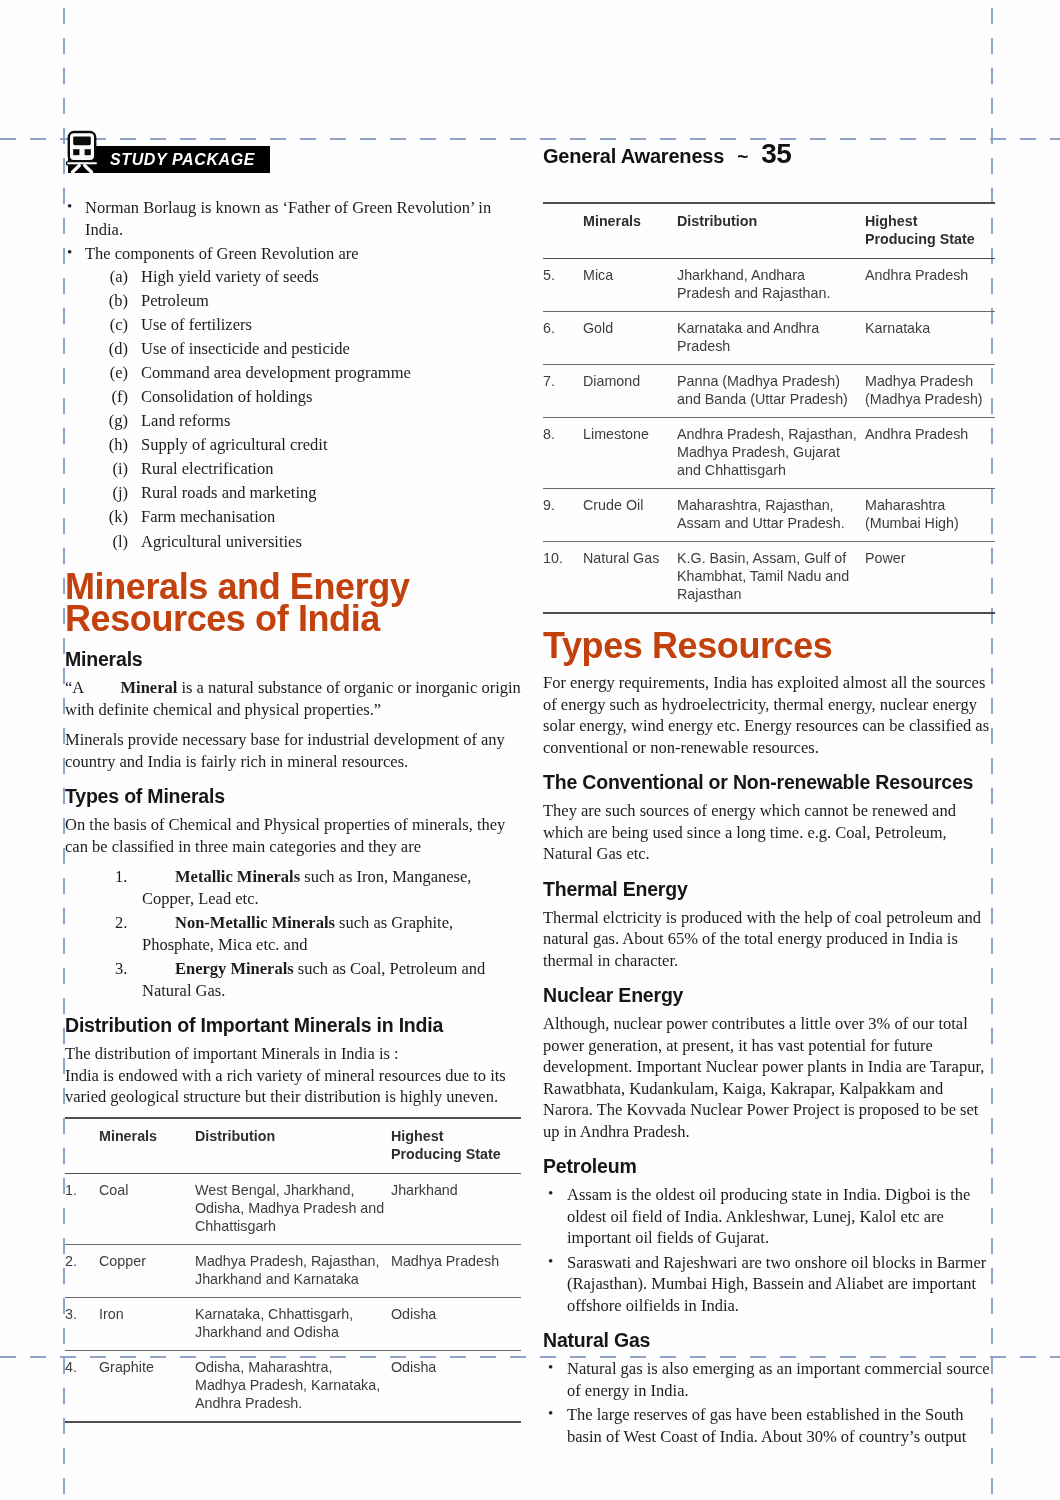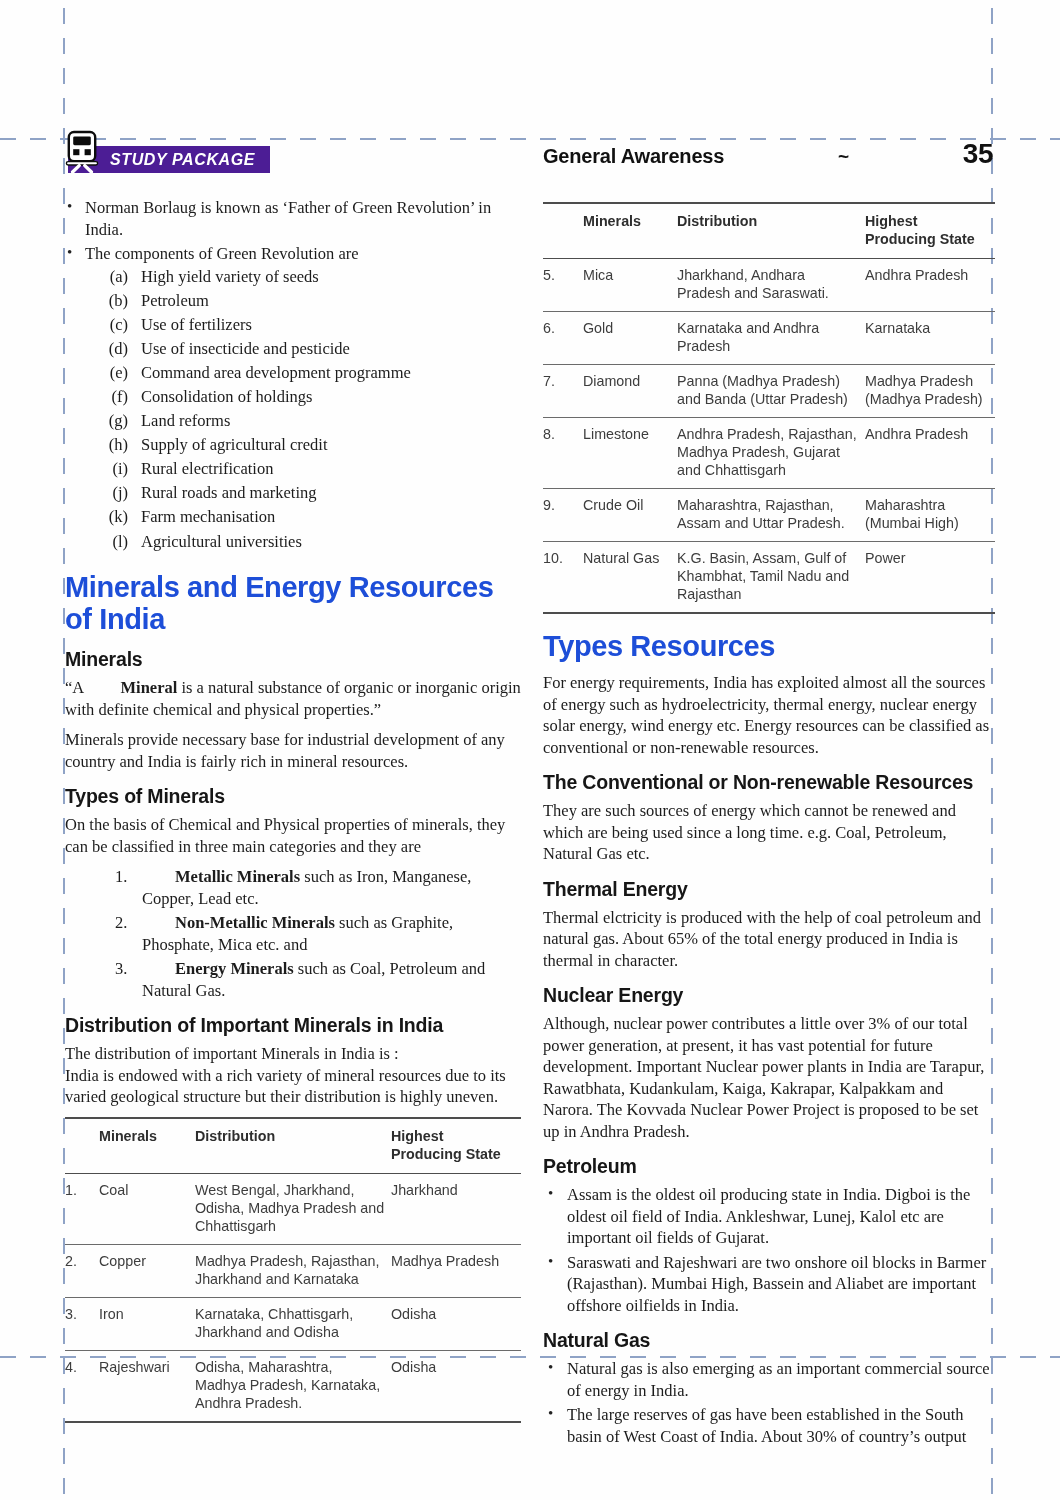--- a/index.html
+++ b/index.html
@@ -11,47 +11,47 @@
             background: repeating-linear-gradient(90deg, #8fa3c6 0 16px, transparent 16px 30px); }
   .dash-v { position: absolute; width: 2px; top: 8px; height: 1486px;
             background: repeating-linear-gradient(180deg, #8fa3c6 0 16px, transparent 16px 30px); }
   .dash-top { top: 138px; }
   .dash-bottom { top: 1356px; }
   .dash-left { left: 63px; }
   .dash-right { left: 991px; }
 
   
   .brand-badge { position: absolute; left: 68px; top: 146px; width: 202px; height: 27px;
-                 background: #4c1d95; display: flex; align-items: center; }
+                 background: #000000; display: flex; align-items: center; }
   .brand-text { font-family: "Liberation Sans", sans-serif; font-style: italic; font-weight: 800;
                 font-size: 16px; letter-spacing: 0.6px; color: #ffffff; margin-left: 42px; white-space: nowrap; }
   .train-wrap { position: absolute; left: 62px; top: 130px; width: 40px; height: 44px; }
   .page-head { position: absolute; top: 138px; left: 543px; width: 450px;
-               display: flex; justify-content: space-between; align-items: baseline; gap: 5px;
+               display: flex; justify-content: flex-start; align-items: baseline; gap: 13px;
                font-family: "Liberation Sans", sans-serif; font-weight: 700; color: #111; }
   .ph-section { font-size: 20px; letter-spacing: -0.2px; }
   .ph-tilde { font-size: 19px; }
   .ph-num { font-size: 28px; letter-spacing: -0.5px; }
 
   
   .col-left  { position: absolute; left: 65px;  top: 197px; width: 456px; }
   .col-right { position: absolute; left: 543px; top: 196px; width: 452px; }
 
   
   .bodytext { font-size: 16.5px; line-height: 21.5px; color: #1c1c1c; }
   p.para { margin: 0 0 9px; }
   .bullet-item { position: relative; padding-left: 20px; margin-bottom: 3px; }
   .bullet-item .dot { position: absolute; left: 2px; top: -1px; font-size: 15px; color: #222; }
   .letter-list { margin: 1px 0 2px; }
   .letter-item { display: flex; margin-bottom: 2.6px; }
   .letter { flex: 0 0 56px; text-align: right; padding-right: 13px; }
 
   
-  .h1 { font-family: "Liberation Sans", sans-serif; font-weight: 700; font-size: 29px;
-        line-height: 32px; letter-spacing: -0.4px; color: #1d4ed8; margin: 19px 0 10px; }
+  .h1 { font-family: "Liberation Sans", sans-serif; font-weight: 700; font-size: 36px;
+        line-height: 32px; letter-spacing: -0.4px; color: #c2410c; margin: 19px 0 10px; }
   .h2 { font-family: "Liberation Sans", sans-serif; font-weight: 700; font-size: 19.5px;
         line-height: 25px; letter-spacing: -0.2px; color: #161616; margin: 12px 0 5px; }
 
   .bold { font-weight: 700; margin-left: 33px; }
 
   
   .types { margin: 0 0 4px 50px; }
   .type-item { display: flex; margin-bottom: 3px; }
   .type-num { flex: 0 0 27px; }
 
@@ -220,21 +220,21 @@
             <td>Madhya Pradesh</td>
           </tr>
         <tr>
             <td>3.</td>
             <td>Iron</td>
             <td>Karnataka, Chhattisgarh, Jharkhand and Odisha</td>
             <td>Odisha</td>
           </tr>
         <tr>
             <td>4.</td>
-            <td>Rajeshwari</td>
+            <td>Graphite</td>
             <td>Odisha, Maharashtra, Madhya Pradesh, Karnataka, Andhra Pradesh.</td>
             <td>Odisha</td>
           </tr>
       </tbody>
     </table>
   </div>
 
   <div class="col-right bodytext">
 
     <table class="minerals" style="margin-top:6px;">
@@ -249,21 +249,21 @@
           <th></th>
           <th>Minerals</th>
           <th>Distribution</th>
           <th>Highest Producing State</th>
         </tr>
       </thead>
       <tbody>
         <tr>
             <td>5.</td>
             <td>Mica</td>
-            <td>Jharkhand, Andhara Pradesh and Saraswati.</td>
+            <td>Jharkhand, Andhara Pradesh and Rajasthan.</td>
             <td>Andhra Pradesh</td>
           </tr>
         <tr>
             <td>6.</td>
             <td>Gold</td>
             <td>Karnataka and Andhra Pradesh</td>
             <td>Karnataka</td>
           </tr>
         <tr>
             <td>7.</td>

